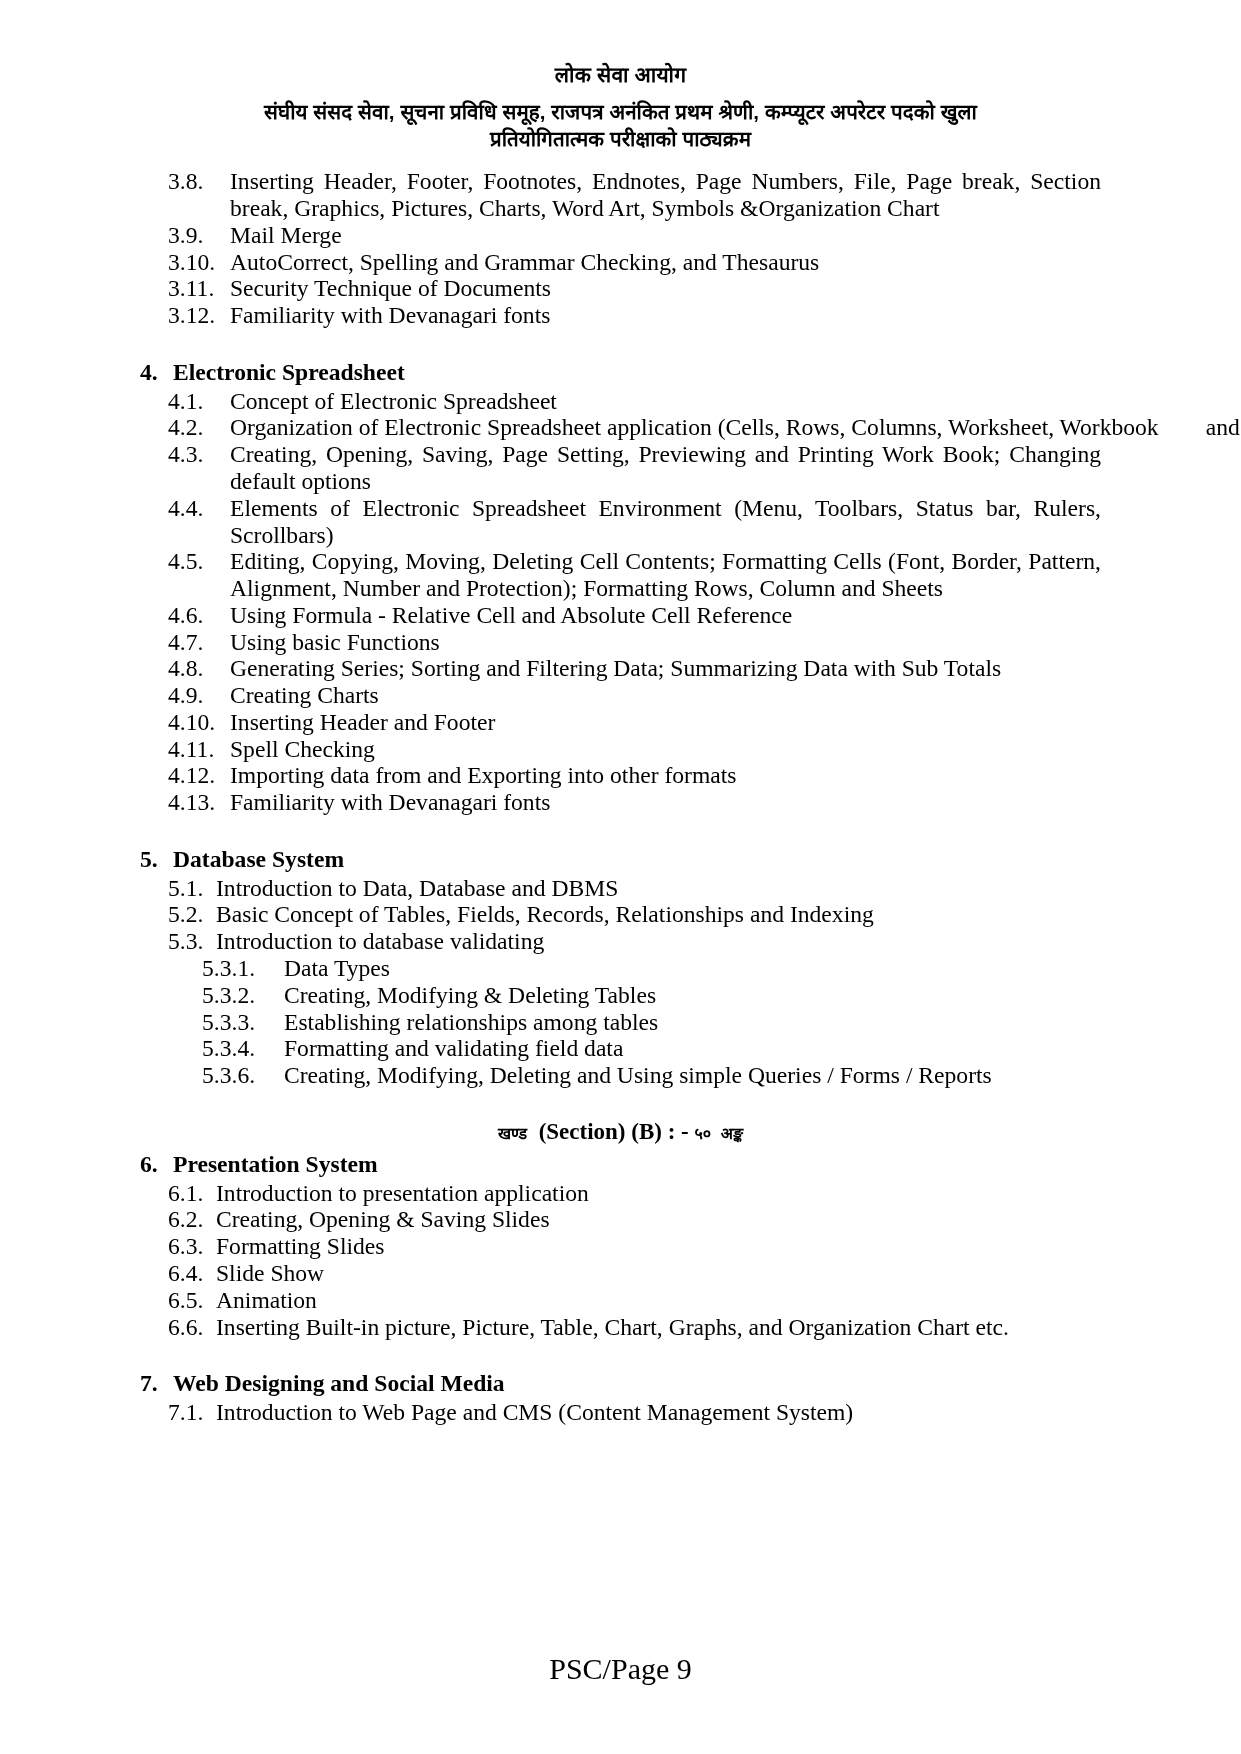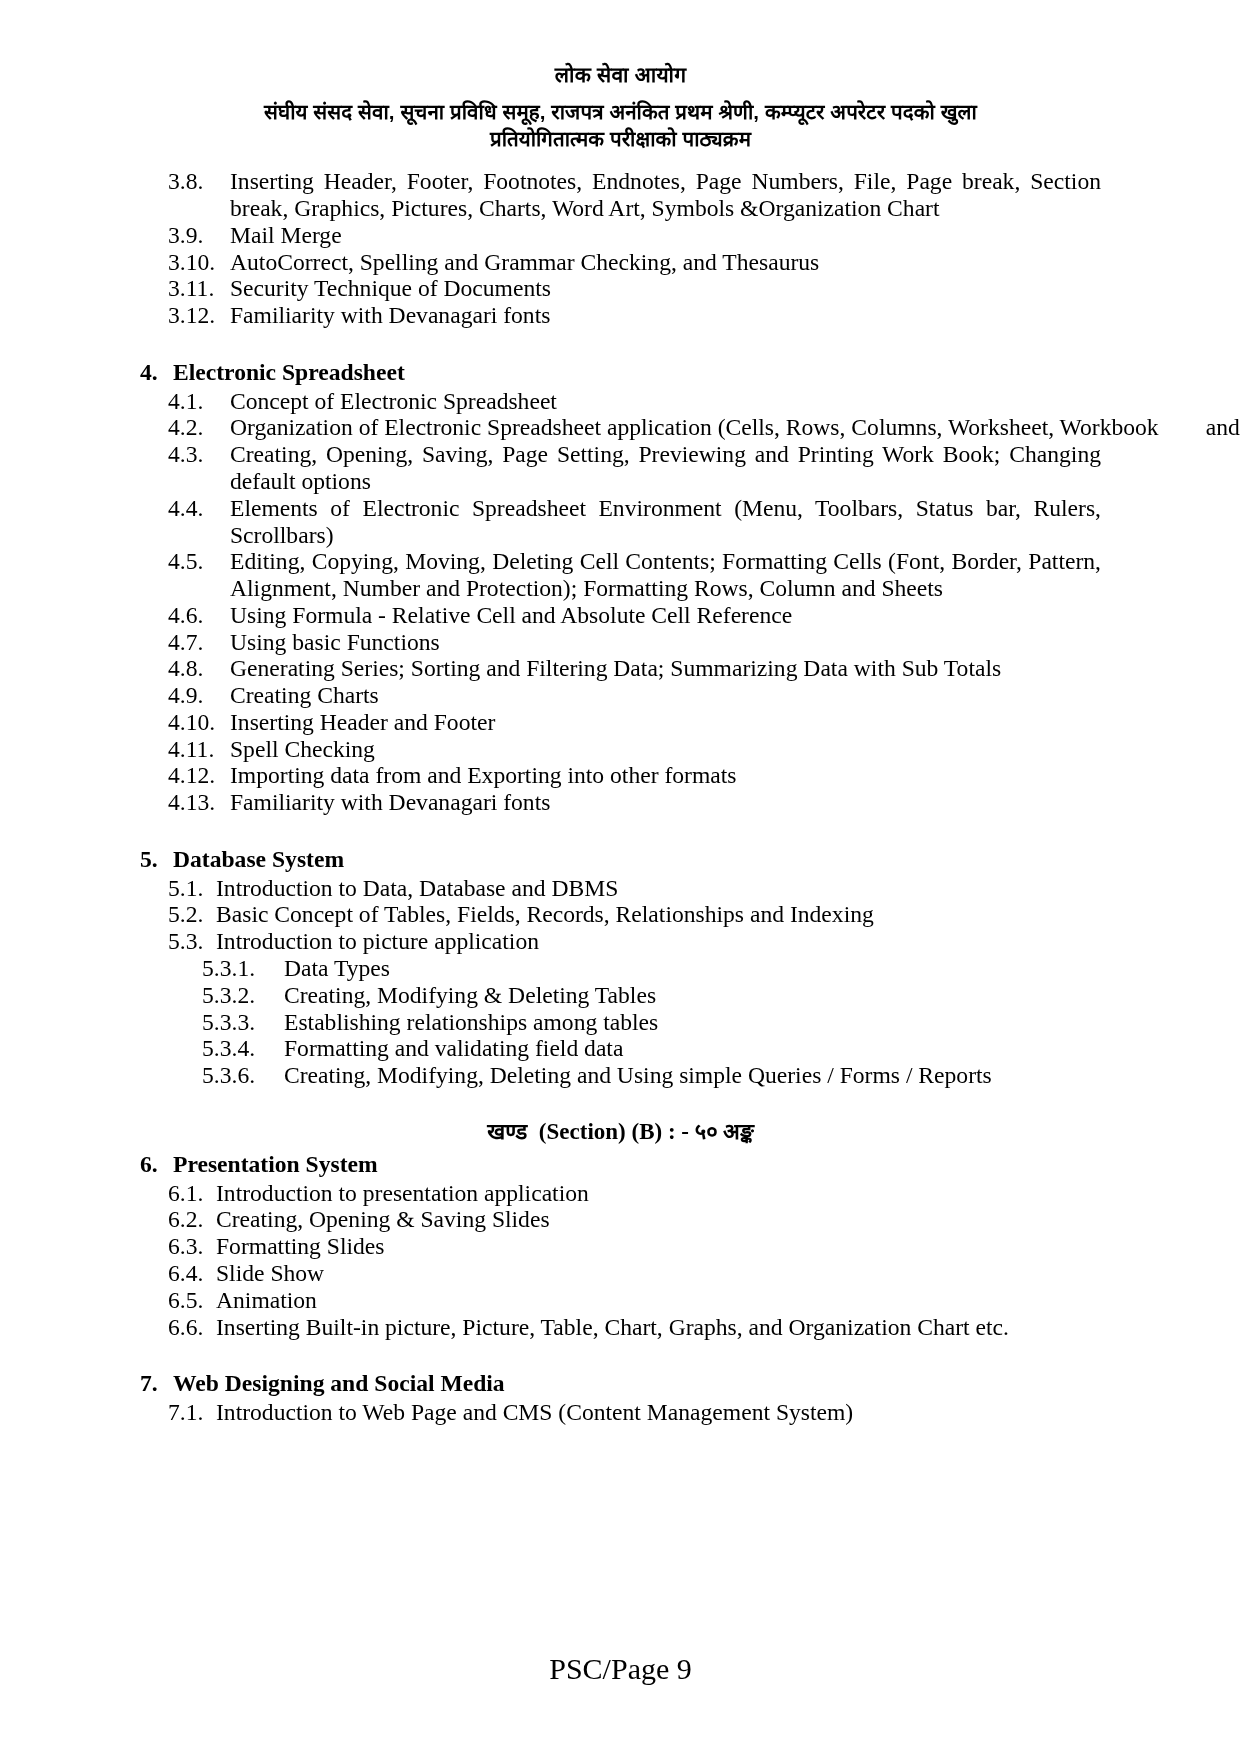--- a/index.html
+++ b/index.html
@@ -90,22 +90,22 @@
 
   
   .section-divider {
     text-align: center;
     font-weight: bold;
     margin-top: 30px;
     margin-bottom: 6px;
     font-size: 23px;
   }
   .section-divider .dev {
-    font-family: Liberation Serif, serif;
-    font-size: 22px;
+    font-family: Liberation Mono, monospace;
+    font-size: 16px;
     text-align: center;
   }
   .section-divider .lat {
     font-family: Liberation Serif, serif;
     font-size: 23px;
   }
 
   
   .footer {
     position: absolute;
@@ -220,21 +220,21 @@
       <div class="row lvl2b">
         <span class="num">5.1.</span>
         <span class="txt">Introduction to Data, Database and DBMS</span>
       </div>
       <div class="row lvl2b">
         <span class="num">5.2.</span>
         <span class="txt">Basic Concept of Tables, Fields, Records, Relationships and Indexing</span>
       </div>
       <div class="row lvl2b">
         <span class="num">5.3.</span>
-        <span class="txt">Introduction to picture application</span>
+        <span class="txt">Introduction to database validating</span>
       </div>
       <div class="row lvl3">
         <span class="num">5.3.1.</span>
         <span class="txt">Data Types</span>
       </div>
       <div class="row lvl3">
         <span class="num">5.3.2.</span>
         <span class="txt">Creating, Modifying &amp; Deleting Tables</span>
       </div>
       <div class="row lvl3">

